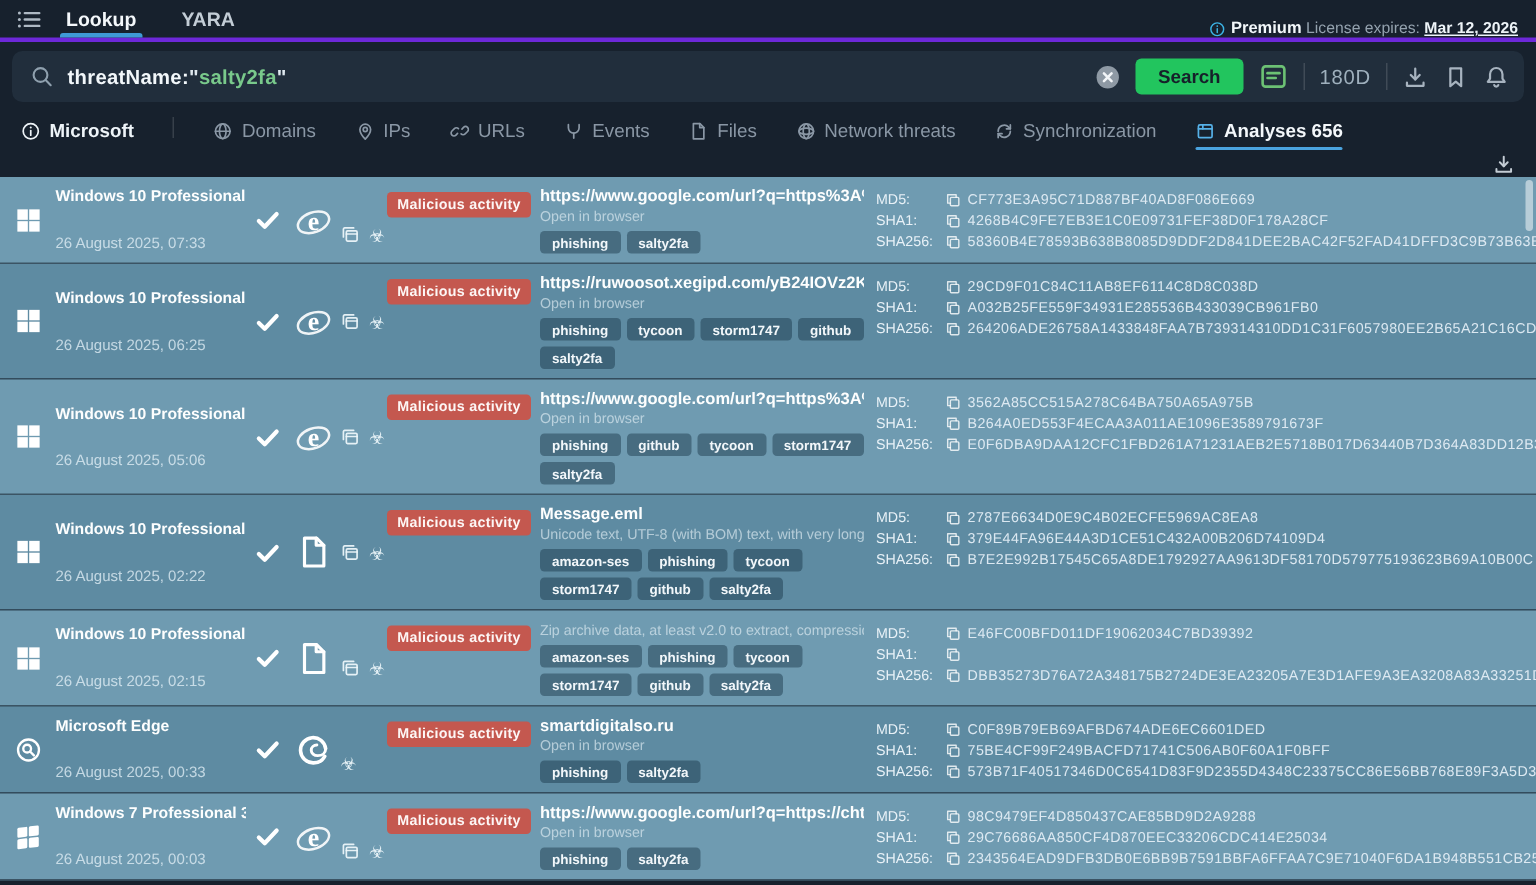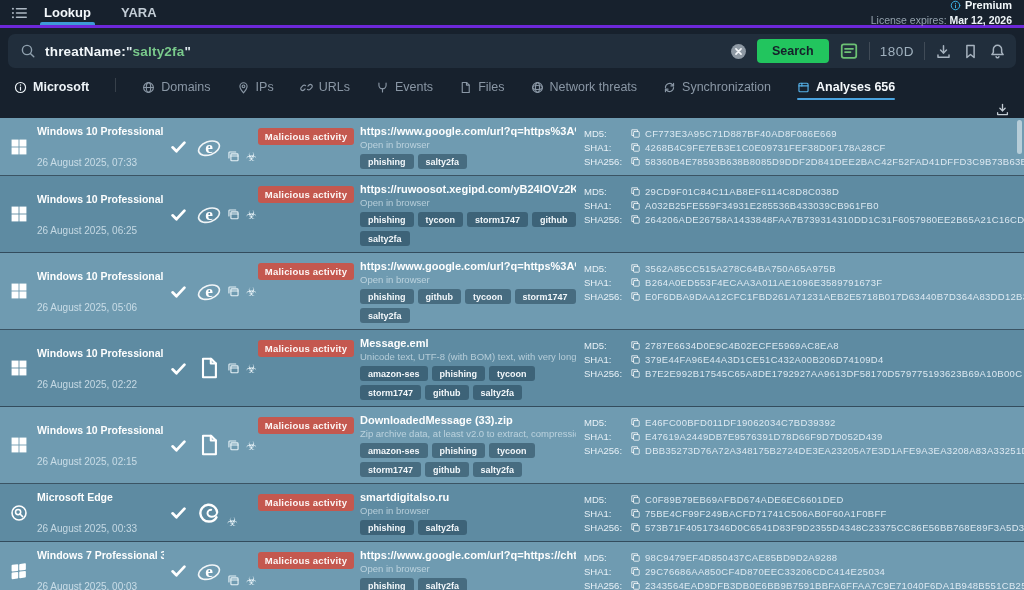--- a/index.html
+++ b/index.html
@@ -9,26 +9,26 @@
   
   .hdr { height:28px; display:flex; align-items:stretch; padding:0 12px 0 10px;
          border-bottom:3px solid #6d28d9; background:#17212d; }
   .menu-btn { align-self:center; width:18px; height:18px; color:#aeb9c4; margin-right:12px; cursor:pointer; }
   .hdr-tab { position:relative; display:flex; align-items:center; padding:0 4px; margin-right:22px;
              font-size:13px; font-weight:bold; color:#c3cdd6; cursor:pointer; }
   .hdr-tab.active { color:#f4f8fb; }
   .hdr-tab.active::after { content:""; position:absolute; left:0; right:0; bottom:0; height:3px;
              background:#3e9ad6; border-radius:2px 2px 0 0; }
   .hdr-spacer { flex:1; }
-  .hdr-right { display:flex; flex-direction:column; align-items:flex-end; justify-content:center; gap:3px; }
+  .hdr-right { display:flex; flex-direction:row; align-items:flex-end; justify-content:center; gap:3px; }
   .premium-line { display:flex; align-items:center; gap:4px; font-size:11px; font-weight:bold; color:#f2f7fa; }
   .premium-line .ic { width:11px; height:11px; color:#3cb4e6; }
   .license-line { font-size:10.5px; color:#8success79; }
   .license-line .dim { color:#94a2ae; }
-  .license-line .val { color:#eef4f8; font-weight:bold; }
+  .license-line .val { color:#eef4f8; font-weight:bold;text-decoration:underline; }
 
   
   .search-wrap { padding:6px 8px; }
   .searchbar { height:34px; background:#212e3c; border-radius:7px; display:flex; align-items:center;
                padding:0 10px 0 12px; }
   .searchbar .mag { width:16px; height:16px; color:#8fa0ae; margin-right:9px; }
   .query { font-size:13.5px; font-weight:bold; letter-spacing:.2px; white-space:nowrap; }
   .q-prefix { color:#f2f7fa; }
   .q-quote { color:#dfe9ef; }
   .q-term { color:#79c98b; }
@@ -689,21 +689,20 @@
             <svg viewBox="0 0 16 16" fill="none" stroke="currentColor" stroke-width="1.4" stroke-linecap="round" stroke-linejoin="round">
               <rect x="4.8" y="4.8" width="8.8" height="8.4" rx="1"></rect>
               <path d="M4.8 7.4h8.8"></path>
               <path d="M2.4 9.8V3.4a1 1 0 0 1 1-1h7.4"></path>
             </svg>
           </span>
           <span class="bio">☣</span>
         </div>
       </div>
       <div class="c-main">
-        <div class="m-title">DownloadedMessage (33).zip</div>
         <div class="m-sub">Zip archive data, at least v2.0 to extract, compression method=de...</div>
         <div class="m-tags">
           <span class="chip">amazon-ses</span>
           <span class="chip">phishing</span>
           <span class="chip">tycoon</span>
           <span class="chip">storm1747</span>
           <span class="chip">github</span>
           <span class="chip">salty2fa</span>
         </div>
       </div>
@@ -719,21 +718,20 @@
           <span class="h-val">E46FC00BFD011DF19062034C7BD39392</span>
         </div>
         <div class="hash-line">
           <span class="h-label">SHA1:</span>
           <span class="ic h-copy">
             <svg viewBox="0 0 16 16" fill="none" stroke="currentColor" stroke-width="1.4" stroke-linecap="round" stroke-linejoin="round">
               <rect x="5.2" y="5.2" width="8.2" height="8.2" rx="1"></rect>
               <path d="M10.8 5.2V2.6H2.6v8.2h2.6"></path>
             </svg>
           </span>
-          <span class="h-val">E47619A2449DB7E9576391D78D66F9D7D052D439</span>
         </div>
         <div class="hash-line">
           <span class="h-label">SHA256:</span>
           <span class="ic h-copy">
             <svg viewBox="0 0 16 16" fill="none" stroke="currentColor" stroke-width="1.4" stroke-linecap="round" stroke-linejoin="round">
               <rect x="5.2" y="5.2" width="8.2" height="8.2" rx="1"></rect>
               <path d="M10.8 5.2V2.6H2.6v8.2h2.6"></path>
             </svg>
           </span>
           <span class="h-val">DBB35273D76A72A348175B2724DE3EA23205A7E3D1AFE9A3EA3208A83A33251D</span>

